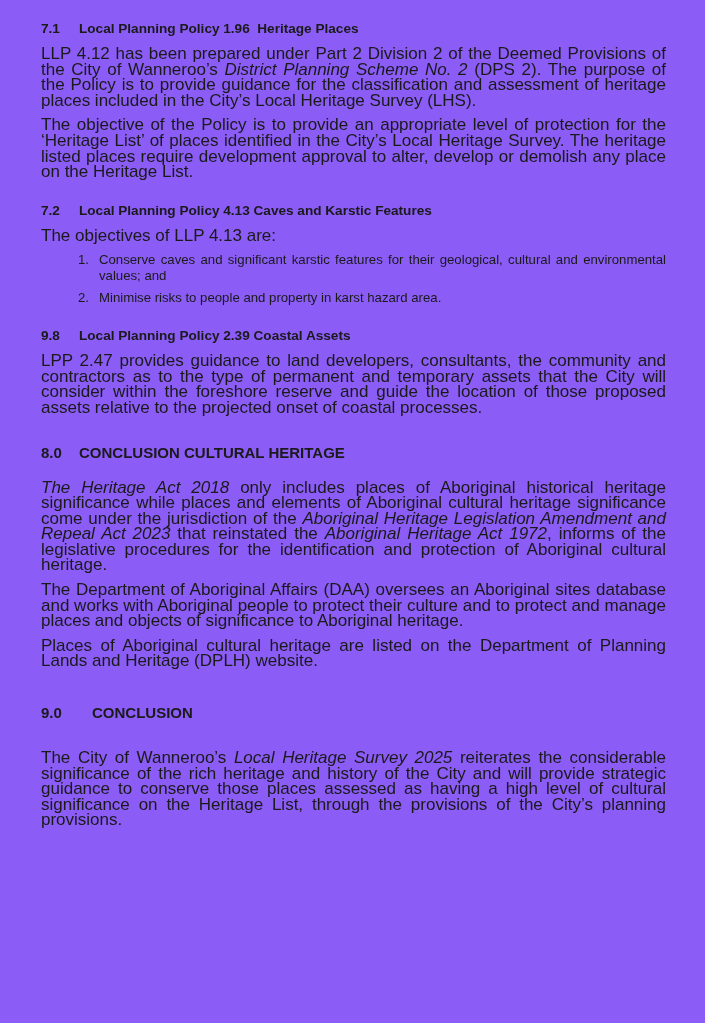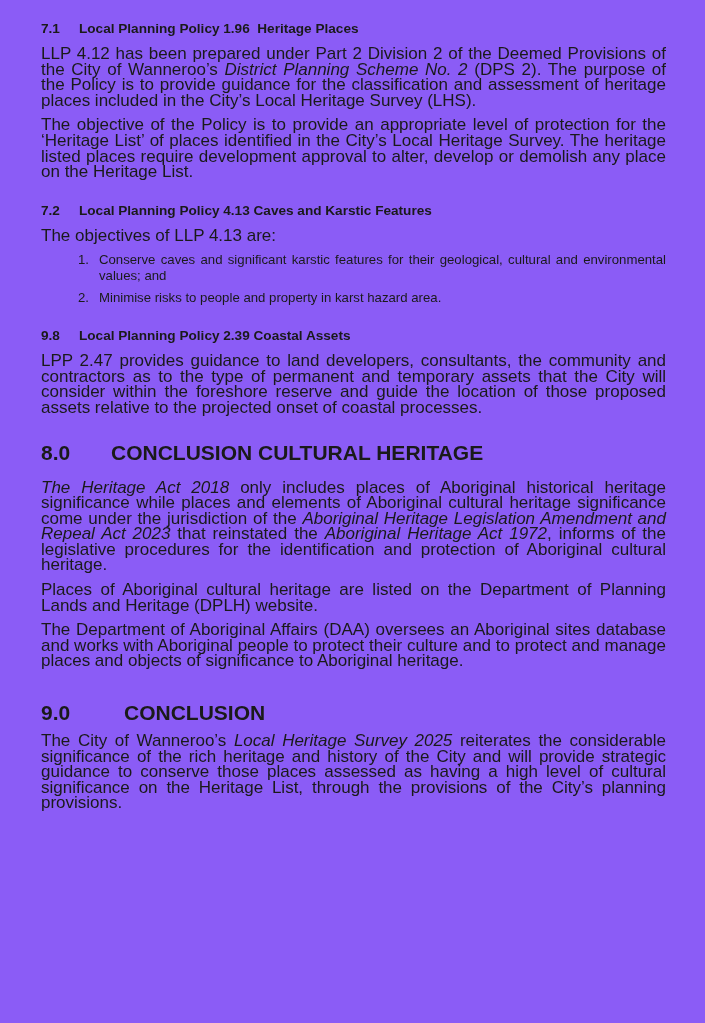--- a/index.html
+++ b/index.html
@@ -42,28 +42,27 @@
     font-size: 13.6px;
     line-height: 16px;
     margin: 23px 0 9px 0;
   }
   .sub-heading.first {
     margin-top: 0;
   }
   .major-heading {
     display: flex;
     font-weight: bold;
-    font-size: 21px;
+    font-size: 15px;
     line-height: 18px;
     margin: 28px 0 18px 0;
-    gap: 32px;
   }
   .major-heading.h9 {
     margin-top: 35px;
-    margin-bottom: 11px;
+    margin-bottom: 28px;
   }
   .h-num {
     flex: none;
     width: 38px;
   }
   .major-heading.h9 .h-num {
     width: 51px;
   }
   .h-title {
     white-space: pre-wrap;
@@ -122,22 +121,22 @@
       <span class="h-num">9.8</span>
       <span class="h-title">Local Planning Policy 2.39 Coastal Assets</span>
     </div>
     <p class="body-p">LPP 2.47 provides guidance to land developers, consultants, the community and contractors as to the type of permanent and temporary assets that the City will consider within the foreshore reserve and guide the location of those proposed assets relative to the projected onset of coastal processes.</p>
 
     <div class="major-heading">
       <span class="h-num">8.0</span>
       <span class="h-title">CONCLUSION CULTURAL HERITAGE</span>
     </div>
     <p class="body-p"><i>The Heritage Act 2018</i><span> only includes places of Aboriginal historical heritage significance while places and elements of Aboriginal cultural heritage significance come under the jurisdiction of the </span><i>Aboriginal Heritage Legislation Amendment and Repeal Act 2023</i><span> that reinstated the </span><i>Aboriginal Heritage Act 1972</i><span>,  informs of the legislative procedures for the identification and protection of Aboriginal cultural heritage.</span></p>
+    <p class="body-p">The Department of Aboriginal Affairs (DAA) oversees an Aboriginal sites database and works with Aboriginal people to protect their culture and to protect and manage places and objects of significance to Aboriginal heritage.</p>
     <p class="body-p">Places of Aboriginal cultural heritage are listed on the Department of Planning Lands and Heritage (DPLH) website.</p>
-    <p class="body-p">The Department of Aboriginal Affairs (DAA) oversees an Aboriginal sites database and works with Aboriginal people to protect their culture and to protect and manage places and objects of significance to Aboriginal heritage.</p>
 
     <div class="major-heading h9">
       <span class="h-num">9.0</span>
       <span class="h-title">CONCLUSION</span>
     </div>
     <p class="body-p"><span>The City of Wanneroo’s </span><i>Local Heritage Survey 2025</i><span> reiterates the considerable significance of the rich heritage and history of the City and will provide strategic guidance to conserve those places assessed as having a high level of cultural significance on the Heritage List, through the provisions of the City’s planning provisions.</span></p>
 
   </div>
 </div>
 

